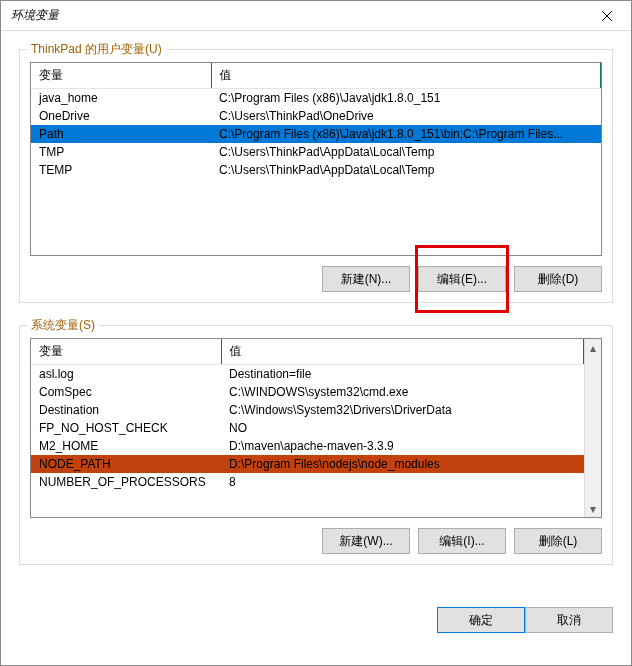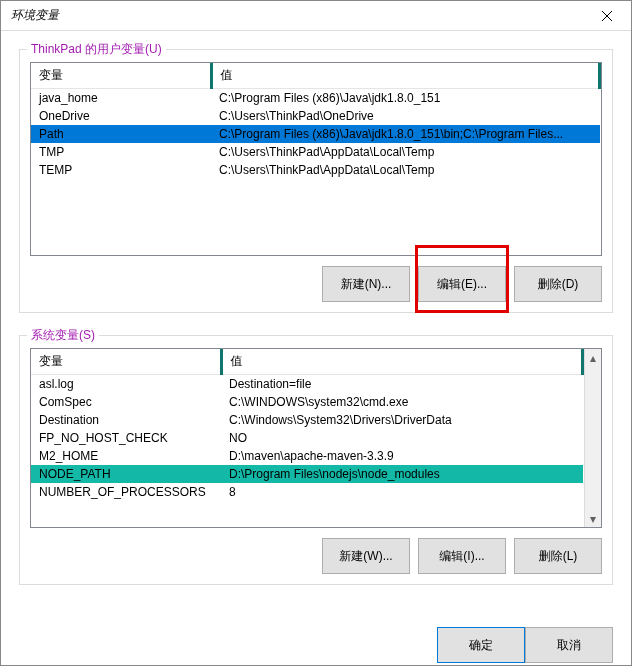--- a/index.html
+++ b/index.html
@@ -6,37 +6,37 @@
 body { background: #fff; width: 632px; height: 666px; position: relative; border: 1px solid #888; }
 
 .titlebar { height: 30px; display: flex; align-items: center; padding: 0 2px 0 10px; border-bottom: 1px solid #ddd; }
 .titlebar .title { flex: 1; color: #000; font-style: italic; }
 .titlebar .close-btn { width: 45px; height: 29px; display: flex; align-items: center; justify-content: center; cursor: pointer; }
 .titlebar .close-btn svg { width: 10px; height: 10px; }
 
 .content { padding: 18px 18px 10px 18px; }
 
 .groupbox { border: 1px solid #dcdcdc; padding: 12px 10px 10px 10px; margin-bottom: 22px; position: relative; }
-.groupbox .legend { position: absolute; top: -9px; left: 7px; background: #fff; padding: 0 4px; color: #a21caf; }
+.groupbox .legend { position: absolute; top: -9px; left: 7px; background: #fff; padding: 0 4px; color: #a16207; }
 
 .table-wrap { border: 1px solid #828790; height: 194px; display: flex; flex-direction: column; background: #fff; }
 .scrollbar { width: 17px; background: #f0f0f0; display: flex; flex-direction: column; border-left: 1px solid #dcdcdc; }
 .scrollbar .sb-btn { height: 17px; display: flex; align-items: center; justify-content: center; color: #606060; }
 .scrollbar .sb-track { flex: 1; }
 .table-body { display: flex; height: 100%; }
 .table-main { flex: 1; overflow: hidden; }
 
 table { width: 100%; border-collapse: collapse; table-layout: fixed; }
-th { text-align: left; font-weight: normal; padding: 4px 6px 4px 8px; border-bottom: 1px solid #e5e5e5; border-right: 3px solid #0f766e; color: #000; background: #fff; }
+th { text-align: left; font-weight: normal; padding: 4px 6px 4px 8px; border-bottom: 1px solid #e5e5e5; border-right: 1px solid #0f766e; color: #000; background: #fff; }
 td { padding: 2px 6px 2px 8px; color: #000; white-space: nowrap; overflow: hidden; text-overflow: ellipsis; }
 tr.selected td { background: #0078d7; color: #000000; }
-tr.highlighted td { background: #14b8a6; }
+tr.highlighted td { background: #c2410c; }
 
 .btn-row { display: flex; justify-content: flex-end; gap: 8px; margin-top: 10px; }
-.btn { min-width: 88px; height: 36px; background: #e1e1e1; border: 1px solid #adadad; display: flex; align-items: center; justify-content: center; cursor: pointer; color: #000; padding: 0 12px; }
+.btn { min-width: 88px; height: 26px; background: #e1e1e1; border: 1px solid #adadad; display: flex; align-items: center; justify-content: center; cursor: pointer; color: #000; padding: 0 12px; }
 
 .highlight-box { position: absolute; border: 3px solid #e00000; pointer-events: none; }
 
 .dialog-buttons { display: flex; justify-content: flex-end; padding: 10px 18px 14px 18px; }
 .dialog-buttons .btn.primary { border: 1px solid #0078d7; background: #e1e1e1; }
 
 .col-name { width: 180px; }
 .col-val { width: auto; }
 
 .sys-col-name { width: 190px; }

